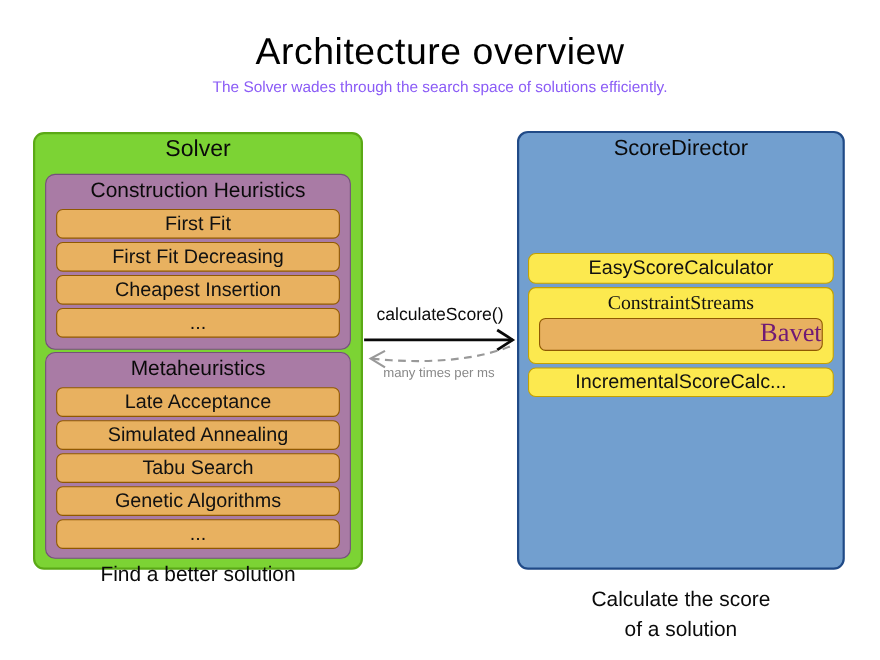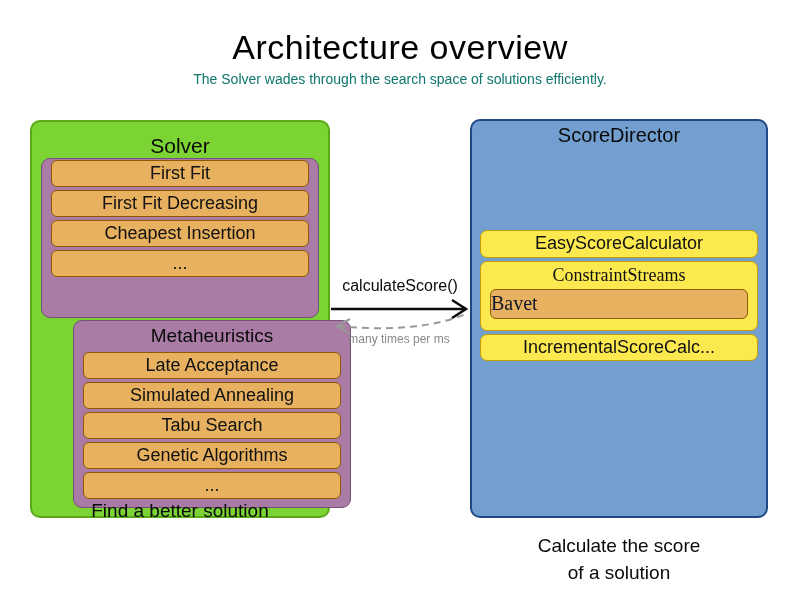--- a/index.html
+++ b/index.html
@@ -10,42 +10,42 @@
     font-family: "Liberation Sans", sans-serif;
     overflow: hidden;
   }
   .title {
     position: absolute; top: 28px; left: 0; width: 800px;
     text-align: center; font-size: 34px; font-weight: 400;
     color: #000; margin: 0; letter-spacing: 0.5px;
   }
   .subtitle {
     position: absolute; left: 0; width: 800px;
-    text-align: center; font-size: 14px; color: #0f766e;
+    text-align: center; font-size: 14px; color: #8b5cf6;
   }
   .subtitle.line1 { top: 71px; }
   .subtitle.line2 { top: 88px; }
 
   
   .solver-box {
     position: absolute; left: 30px; top: 120px; width: 300px; height: 398px;
     background: var(--green-fill); border: 2px solid var(--green-border);
     border-radius: 10px; box-sizing: border-box;
   }
   .solver-title {
-    position: absolute; top: 12px; left: 0; width: 100%;
+    position: absolute; top: 2px; left: 0; width: 100%;
     text-align: center; font-size: 21px; color: #0a0a0a;
   }
   .group {
     position: absolute; left: 9px; width: 278px;
     background: var(--purple-fill); border: 1.5px solid var(--purple-border);
     border-radius: 9px; box-sizing: border-box;
   }
   .group.construction { top: 36px; height: 160px; }
-  .group.meta { top: 198px; height: 188px; margin-left: 32px; }
+  .group.meta { top: 198px; height: 188px; }
   .group-title {
     height: 30px; line-height: 30px; text-align: center;
     font-size: 19px; color: #0a0a0a;
   }
   .group-items {
     display: flex; flex-direction: column; gap: 3px; padding: 1px 9px 16px 9px;
   }
   .orange-item {
     height: 27px; line-height: 24px; text-align: center;
     background: var(--orange-fill); border: 1.5px solid var(--orange-border);
@@ -66,23 +66,23 @@
     position: absolute; left: 8px; width: 278px;
     background: var(--yellow-fill); border: 1.5px solid var(--yellow-border);
     border-radius: 7px; box-sizing: border-box;
     text-align: center; font-size: 18px; color: #111;
   }
   .calc-easy { top: 109px; height: 28px; line-height: 25px; }
   .calc-streams { top: 140px; height: 70px; font-family: Liberation Serif, serif; }
   .calc-streams .yellow-label { height: 27px; line-height: 27px; }
   .bavet-box {
     position: absolute; top: 27px; left: 9px; right: 9px; height: 30px;
-    line-height: 27px; text-align: left;
+    line-height: 27px; text-align: right;
     background: var(--orange-fill); border: 1.5px solid var(--orange-border);
-    border-radius: 6px; font-size: 20px; color: #0f172a; box-sizing: border-box;
+    border-radius: 6px; font-size: 24px; color: #701a75; box-sizing: border-box;
   }
   .calc-incremental { top: 213px; height: 27px; line-height: 24px; }
 
   
   .arrows {
     position: absolute; left: 0; top: 0; width: 800px; height: 600px;
     pointer-events: none;
   }
   .call-label {
     font-size: 16px; fill: #0a0a0a;
@@ -90,35 +90,36 @@
   }
   .return-label {
     font-size: 12px; fill: #888888;
     font-family: "Liberation Sans", sans-serif;
   }
 
   
   .caption {
     position: absolute; text-align: center; font-size: 19px; color: #0a0a0a;
   }
-  .caption.solver { left: 30px; top: 500px; width: 300px; }
+  .caption.solver { left: 30px; top: 512px; width: 300px; }
   .caption.director { left: 470px; top: 532px; width: 298px; line-height: 27px; }
 </style>
 </head>
 <body>
 
 <div class="canvas">
 
   <h1 class="title">Architecture overview</h1>
   <div class="subtitle line1">The Solver wades through the search space of solutions efficiently.</div>
 
   <div class="solver-box">
     <div class="solver-title">Solver</div>
 
     <div class="group construction">
+      <div class="group-title">Construction Heuristics</div>
       <div class="group-items">
         <div class="orange-item">First Fit</div>
         <div class="orange-item">First Fit Decreasing</div>
         <div class="orange-item">Cheapest Insertion</div>
         <div class="orange-item">...</div>
       </div>
     </div>
 
     <div class="group meta">
       <div class="group-title">Metaheuristics</div>

